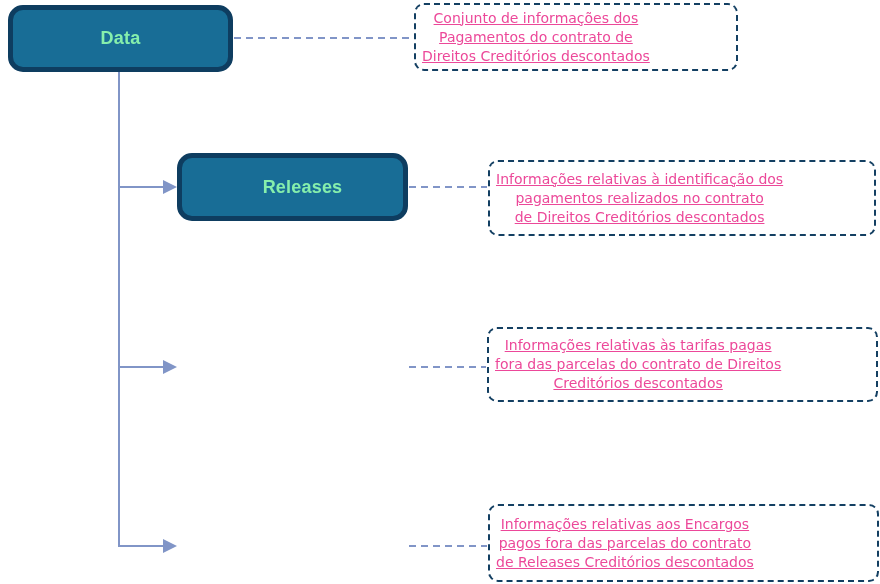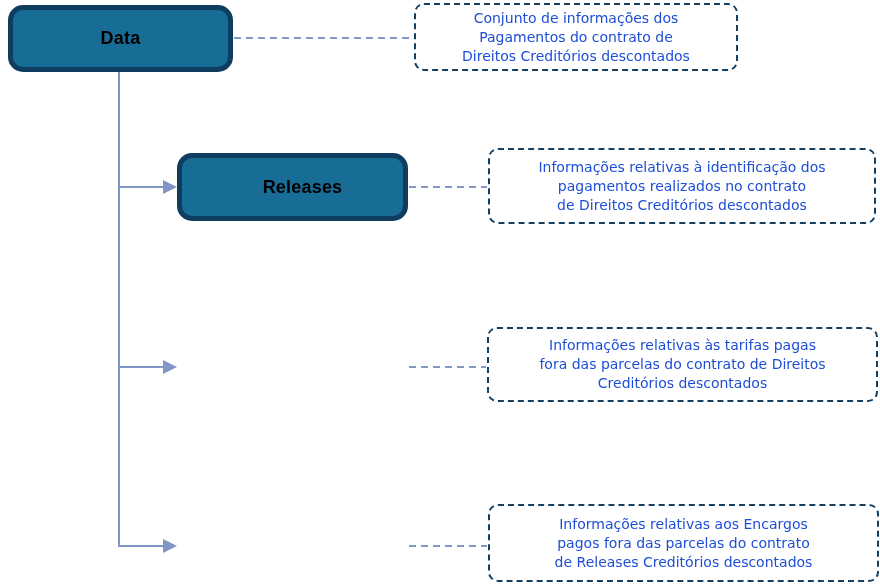--- a/index.html
+++ b/index.html
@@ -24,40 +24,40 @@
   }
   .node {
     position: absolute;
     box-sizing: border-box;
     background: #186d96;
     border: 5px solid #0e3d60;
     border-radius: 15px;
     display: flex;
     align-items: center;
     justify-content: center;
-    color: #000000;
+    color: #86efac;
     font-family: "Liberation Sans", "DejaVu Sans", sans-serif;
     font-size: 18px;
     font-weight: 600;
     letter-spacing: 0.2px;
   }
   .callout {
     position: absolute;
     box-sizing: border-box;
     border: 2px dashed #133f62;
     border-radius: 10px;
     display: flex;
     align-items: center;
-    justify-content: center;
     text-align: center;
-    color: #1d4ed8;
+    color: #ec4899;
     font-size: 14px;
     line-height: 19px;
     white-space: pre-line;
     padding: 2px 6px;
+    text-decoration: underline;
   }
 </style>
 </head>
 <body>
 
 <div class="canvas">
 
   <svg class="connectors" width="880" height="584" viewBox="0 0 880 584" xmlns="http://www.w3.org/2000/svg">
 
     <line x1="119" y1="72" x2="119" y2="546" stroke="#8195c7" stroke-width="2"></line>
@@ -84,21 +84,21 @@
   </div>
 
 
 
   <div class="callout" style="left:414px; top:3px; width:324px; height:68px;">
     <span>Conjunto de informações dos
 Pagamentos do contrato de
 Direitos Creditórios descontados</span>
   </div>
 
-  <div class="callout" style="left:488px; top:148px; width:388px; height:76px;">
+  <div class="callout" style="left:488px; top:160px; width:388px; height:76px;">
     <span>Informações relativas à identificação dos
 pagamentos realizados no contrato
 de Direitos Creditórios descontados</span>
   </div>
 
   <div class="callout" style="left:487px; top:327px; width:391px; height:75px;">
     <span>Informações relativas às tarifas pagas
 fora das parcelas do contrato de Direitos
 Creditórios descontados</span>
   </div>

